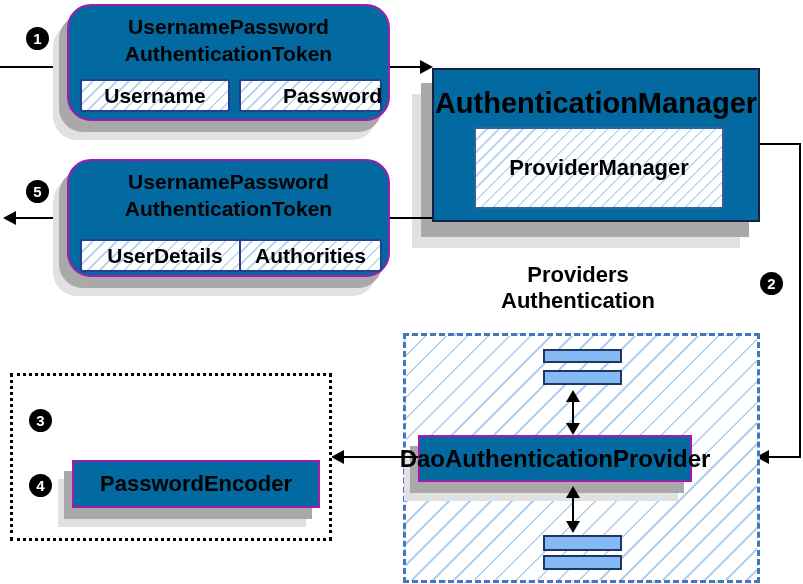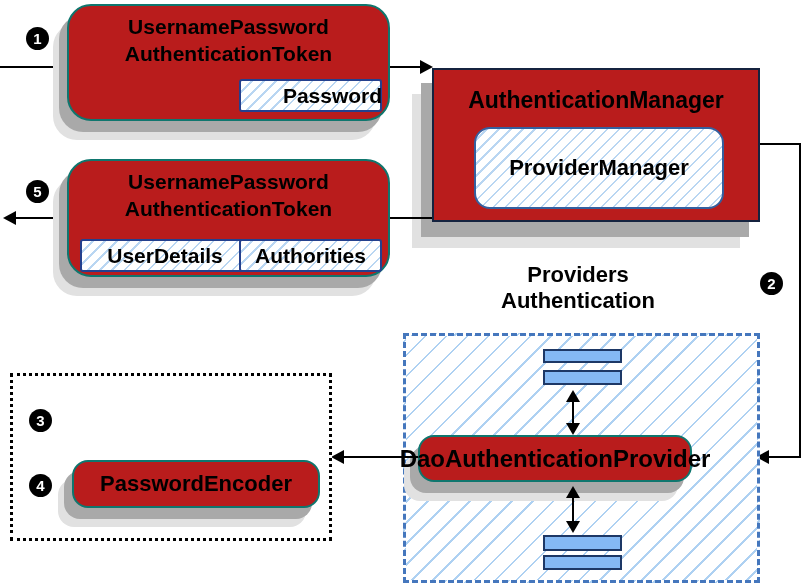--- a/index.html
+++ b/index.html
@@ -9,38 +9,38 @@
     position:relative; width:803px; height:584px; background:#fff;
     overflow:hidden; font-weight:bold; color:#000;
   }
   .hline { position:absolute; height:2px; background:#000; }
   .vline { position:absolute; width:2px; background:#000; }
   .arr { position:absolute; width:0; height:0; }
   .arr.right { border-top:7px solid transparent; border-bottom:7px solid transparent; border-left:13px solid #000; }
   .arr.left  { border-top:7px solid transparent; border-bottom:7px solid transparent; border-right:13px solid #000; }
   .arr.up    { border-left:7px solid transparent; border-right:7px solid transparent; border-bottom:12px solid #000; }
   .arr.down  { border-left:7px solid transparent; border-right:7px solid transparent; border-top:12px solid #000; }
-  .bluebox { position:absolute; background:#b91c1c; border:2px solid #0f766e; }
+  .bluebox { position:absolute; background:#0369a1; border:2px solid #a21caf; }
   .rounded { border-radius:24px; }
   .shadow   { box-shadow:-8px 11px 0 #a9a9a9, -14px 19px 0 #e1e1e1; }
   .shadow-lg{ box-shadow:-11px 15px 0 #a9a9a9, -20px 26px 0 #e1e1e1; }
   .hatch {
     background-color:#fff;
     background-image:repeating-linear-gradient(135deg, transparent 0, transparent 7px, #b9d6f2 7px, #b9d6f2 8.5px);
   }
   .hatch-big {
     background-color:#fff;
     background-image:repeating-linear-gradient(135deg, transparent 0, transparent 13px, #aed1f2 13px, #aed1f2 14.8px);
   }
   .title2 { text-align:center; font-size:21px; line-height:27px; padding-top:7px; }
   .field {
     position:absolute; border:2px solid #24408e; border-radius:3px;
     display:flex; align-items:center; justify-content:center; font-size:21px;
   }
-  .centerflex { display:flex; align-items:center; justify-content:center;border-radius:16px; }
+  .centerflex { display:flex; align-items:center; justify-content:center; }
   .num {
     position:absolute; width:23px; height:23px; background:#000; color:#fff;
     border-radius:50%; display:flex; align-items:center; justify-content:center;
     font-size:15px; line-height:1;
   }
   .dashedbox {
     position:absolute; border:3px dashed #4577bd;
   }
   .dottedbox {
     position:absolute; border:3px dotted #000; background:#fff;
@@ -58,30 +58,33 @@
   <div class="num" style="left:26px; top:27px;">
     <span>1</span>
   </div>
   <div class="hline" style="left:0; top:66px; width:67px;"></div>
 
   <div class="bluebox rounded shadow" style="left:67px; top:4px; width:323px; height:117px;">
     <div class="title2">
       <div>UsernamePassword</div>
       <div>AuthenticationToken</div>
     </div>
+    <div class="field hatch" style="left:11px; top:73px; width:150px; height:33px;">
+      <span>Username</span>
+    </div>
     <div class="field hatch" style="left:170px; top:73px; width:143px; height:33px;padding-left:44px;">
       <span>Password</span>
     </div>
   </div>
 
   <div class="hline" style="left:390px; top:66px; width:32px;"></div>
   <div class="arr right" style="left:420px; top:60px;"></div>
 
   <div class="bluebox shadow-lg" style="left:432px; top:68px; width:328px; height:154px; border-color:#15233f;">
-    <div style="text-align:center; font-size:23px; padding-top:17px;">AuthenticationManager</div>
+    <div style="text-align:center; font-size:29px; padding-top:17px;">AuthenticationManager</div>
     <div class="hatch centerflex" style="position:absolute; left:40px; top:57px; width:250px; height:82px; border:2px solid #35609f; font-size:22px;">
       <span>ProviderManager</span>
     </div>
   </div>
 
   <div class="hline" style="left:760px; top:143px; width:41px;"></div>
   <div class="vline" style="left:799px; top:143px; height:315px;"></div>
   <div class="hline" style="left:768px; top:456px; width:32px;"></div>
   <div class="arr left" style="left:756px; top:450px;"></div>
 

